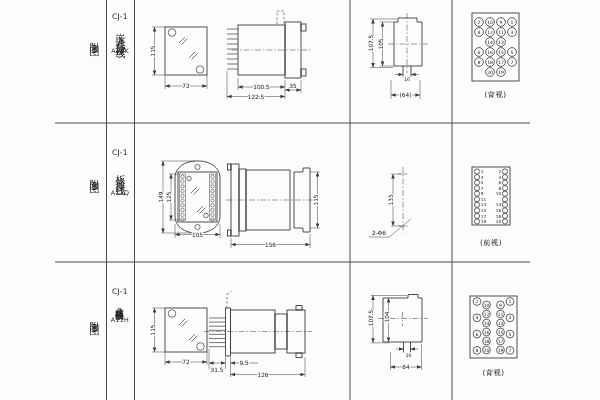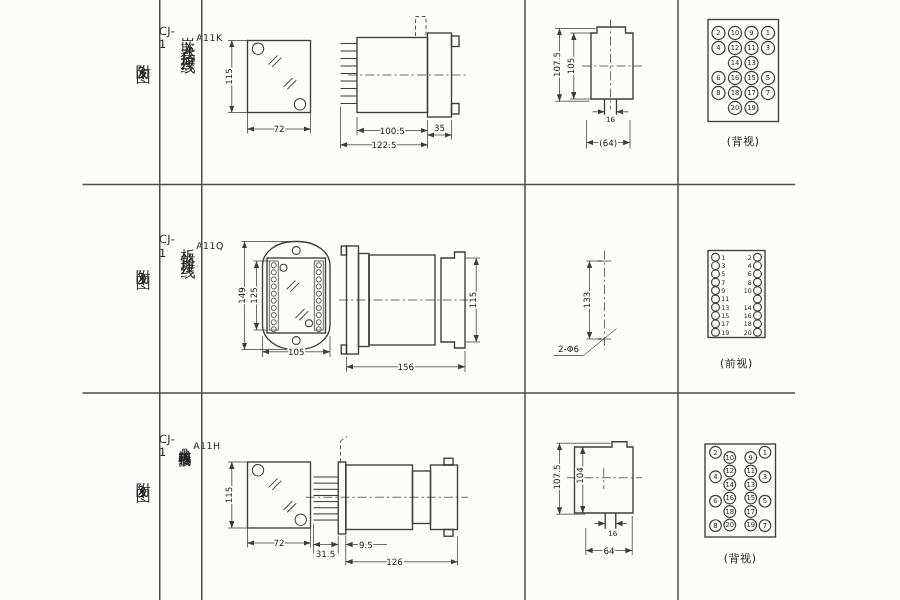--- a/index.html
+++ b/index.html
@@ -16,21 +16,21 @@
   .dim{font-size:5.8px;fill:#222;stroke:#fcfcfb;stroke-width:2.2px;paint-order:stroke;
        stroke-linejoin:round;text-anchor:middle;}
   .sm{font-size:4.8px;}
   .vlabel{font-size:7.2px;fill:#222;text-anchor:middle;letter-spacing:0.5px;}
   .tc{fill:#fcfcfb;stroke:#3c3c3c;stroke-width:0.8;}
   .sc{fill:none;stroke:#3c3c3c;stroke-width:0.55;}
   .tn{font-size:4.5px;fill:#222;text-anchor:middle;}
   .tn2{font-size:4.2px;fill:#222;}
   .figblock{position:absolute;font-size:10px;letter-spacing:5px;color:#222;}
   .vtext{writing-mode:vertical-rl;text-orientation:upright;}
-  .typeblock{position:absolute;width:28px;display:flex;flex-direction:row;align-items:center;color:#222;}
+  .typeblock{position:absolute;width:28px;display:flex;flex-direction:column;align-items:center;color:#222;}
   .model{font-size:7.5px;letter-spacing:0.3px;}
   .code{font-size:6.3px;letter-spacing:0.3px;}
   .vt1{font-size:10px;letter-spacing:3px;margin:4px auto 4px;}
   .vt2{font-size:10px;letter-spacing:3.5px;margin:9px auto 9px;}
   .vt3{font-size:8.5px;letter-spacing:0.6px;margin:5px auto 11px;}
 </style>
 </head>
 <body>
 
 <div id="page">

